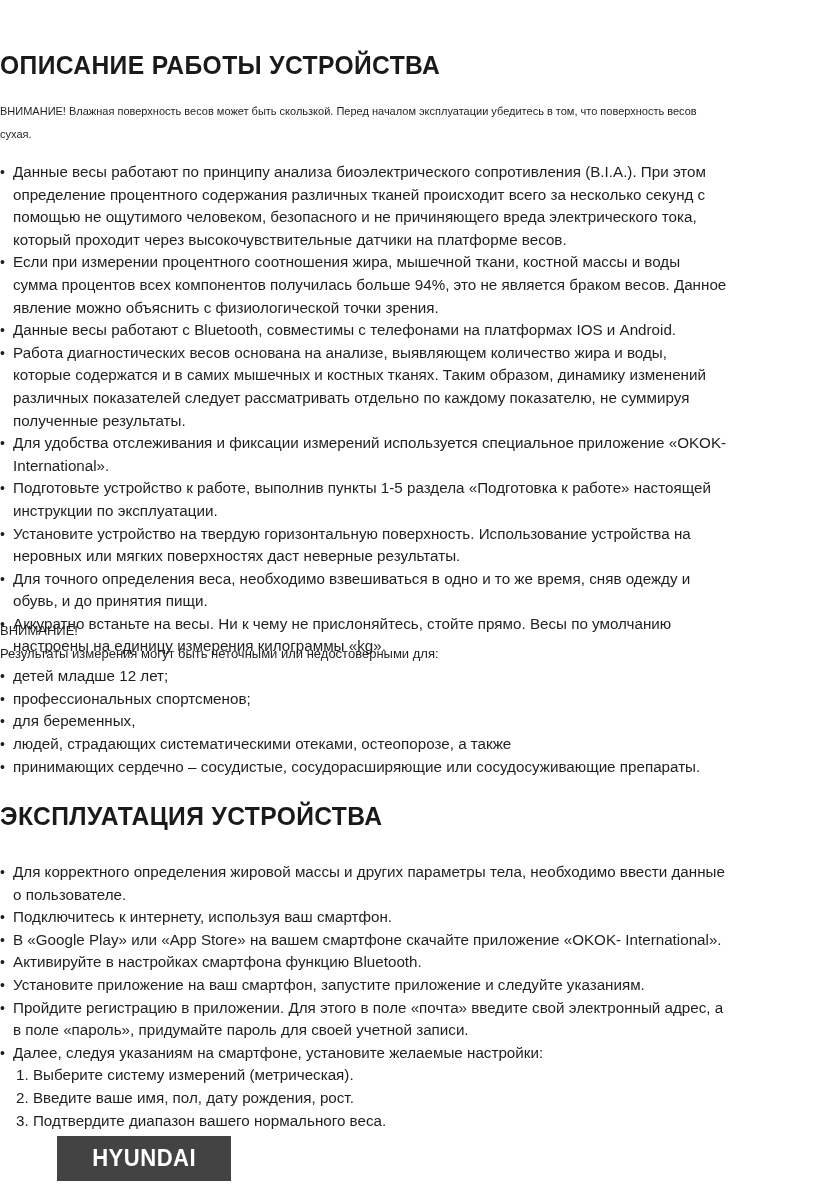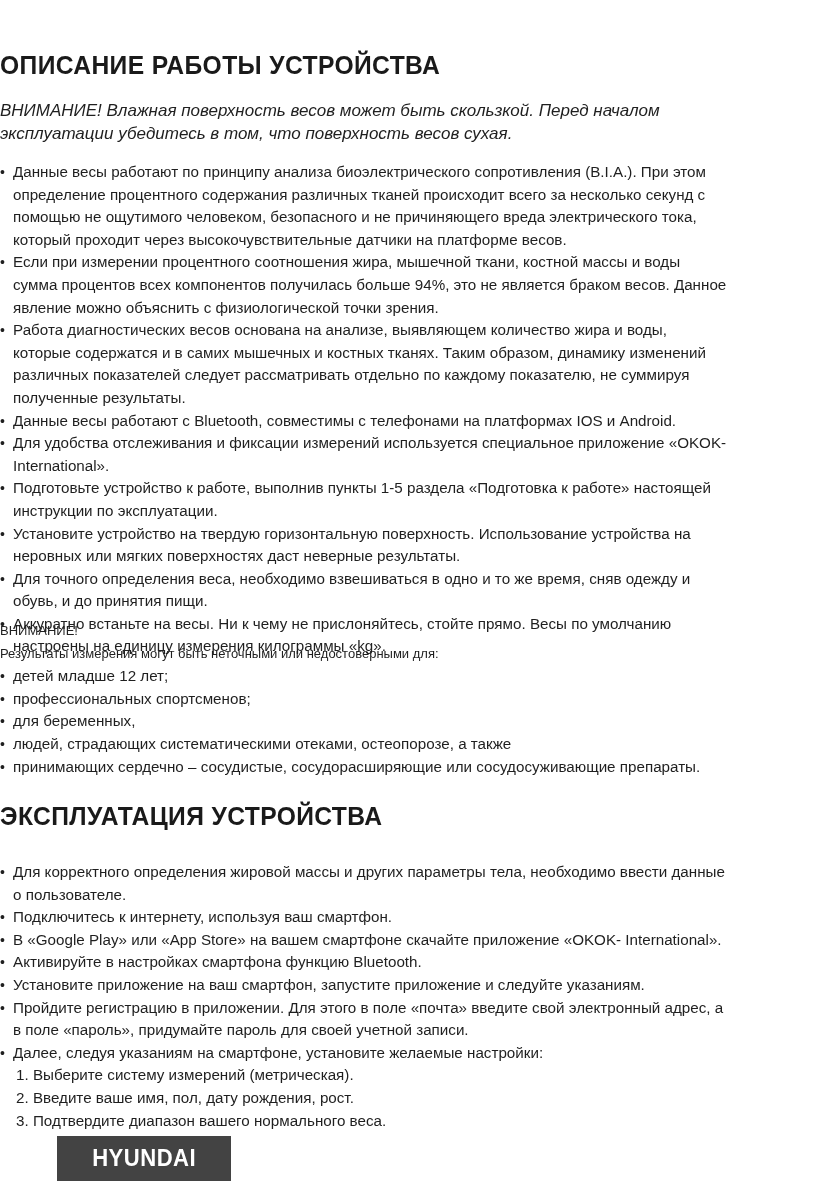--- a/index.html
+++ b/index.html
@@ -32,25 +32,24 @@
     color: #1a1a1a;
     transform: scaleX(0.93);
     transform-origin: left center;
     white-space: nowrap;
   }
   .heading-1-wrap { position: absolute; top: 52px; left: 0; }
   .heading-2-wrap { position: absolute; top: 803px; left: 0; }
 
   p.para {
     margin: 0;
-    font-size: 17px;
+    font-size: 11px;
     line-height: 22.6px;
     text-align: left;
     color: #1f1f1f;
-    font-style: italic;
   }
   .intro-wrap { position: absolute; top: 100px; left: 0; width: 728px; }
 
   ul.bullets {
     list-style: none;
     margin: 0;
     padding: 0;
   }
   ul.bullets > li {
     position: relative;
@@ -125,22 +124,22 @@
   </div>
 
   <div class="intro-wrap">
     <p class="para">ВНИМАНИЕ! Влажная поверхность весов может быть скользкой. Перед началом эксплуатации убедитесь в том, что поверхность весов сухая.</p>
   </div>
 
   <div class="list-1-wrap">
     <ul class="bullets hanging">
       <li>Данные весы работают по принципу анализа биоэлектрического сопротивления (B.I.A.). При этом определение процентного содержания различных тканей происходит всего за несколько секунд с помощью не ощутимого человеком, безопасного и не причиняющего вреда электрического тока, который проходит через высокочувствительные датчики на платформе весов.</li>
       <li>Если при измерении процентного соотношения жира, мышечной ткани, костной массы и воды сумма процентов всех компонентов получилась больше 94%, это не является браком весов. Данное явление можно объяснить с физиологической точки зрения.</li>
+      <li>Данные весы работают с Bluetooth, совместимы с телефонами на платформах IOS и Android.</li>
       <li>Работа диагностических весов основана на анализе, выявляющем количество жира и воды, которые содержатся и в самих мышечных и костных тканях. Таким образом, динамику изменений различных показателей следует рассматривать отдельно по каждому показателю, не суммируя полученные результаты.</li>
-      <li>Данные весы работают с Bluetooth, совместимы с телефонами на платформах IOS и Android.</li>
       <li>Для удобства отслеживания и фиксации измерений используется специальное приложение «OKOK- International».</li>
       <li>Подготовьте устройство к работе, выполнив пункты 1-5 раздела «Подготовка к работе» настоящей инструкции по эксплуатации.</li>
       <li>Установите устройство на твердую горизонтальную поверхность. Использование устройства на неровных или мягких поверхностях даст неверные результаты.</li>
       <li>Для точного определения веса, необходимо взвешиваться в одно и то же время, сняв одежду и обувь, и до принятия пищи.</li>
       <li>Аккуратно встаньте на весы. Ни к чему не прислоняйтесь, стойте прямо. Весы по умолчанию настроены на единицу измерения килограммы «kg».</li>
     </ul>
   </div>
 
   <div class="notice-wrap">
     <p class="notice-title">ВНИМАНИЕ!</p>

